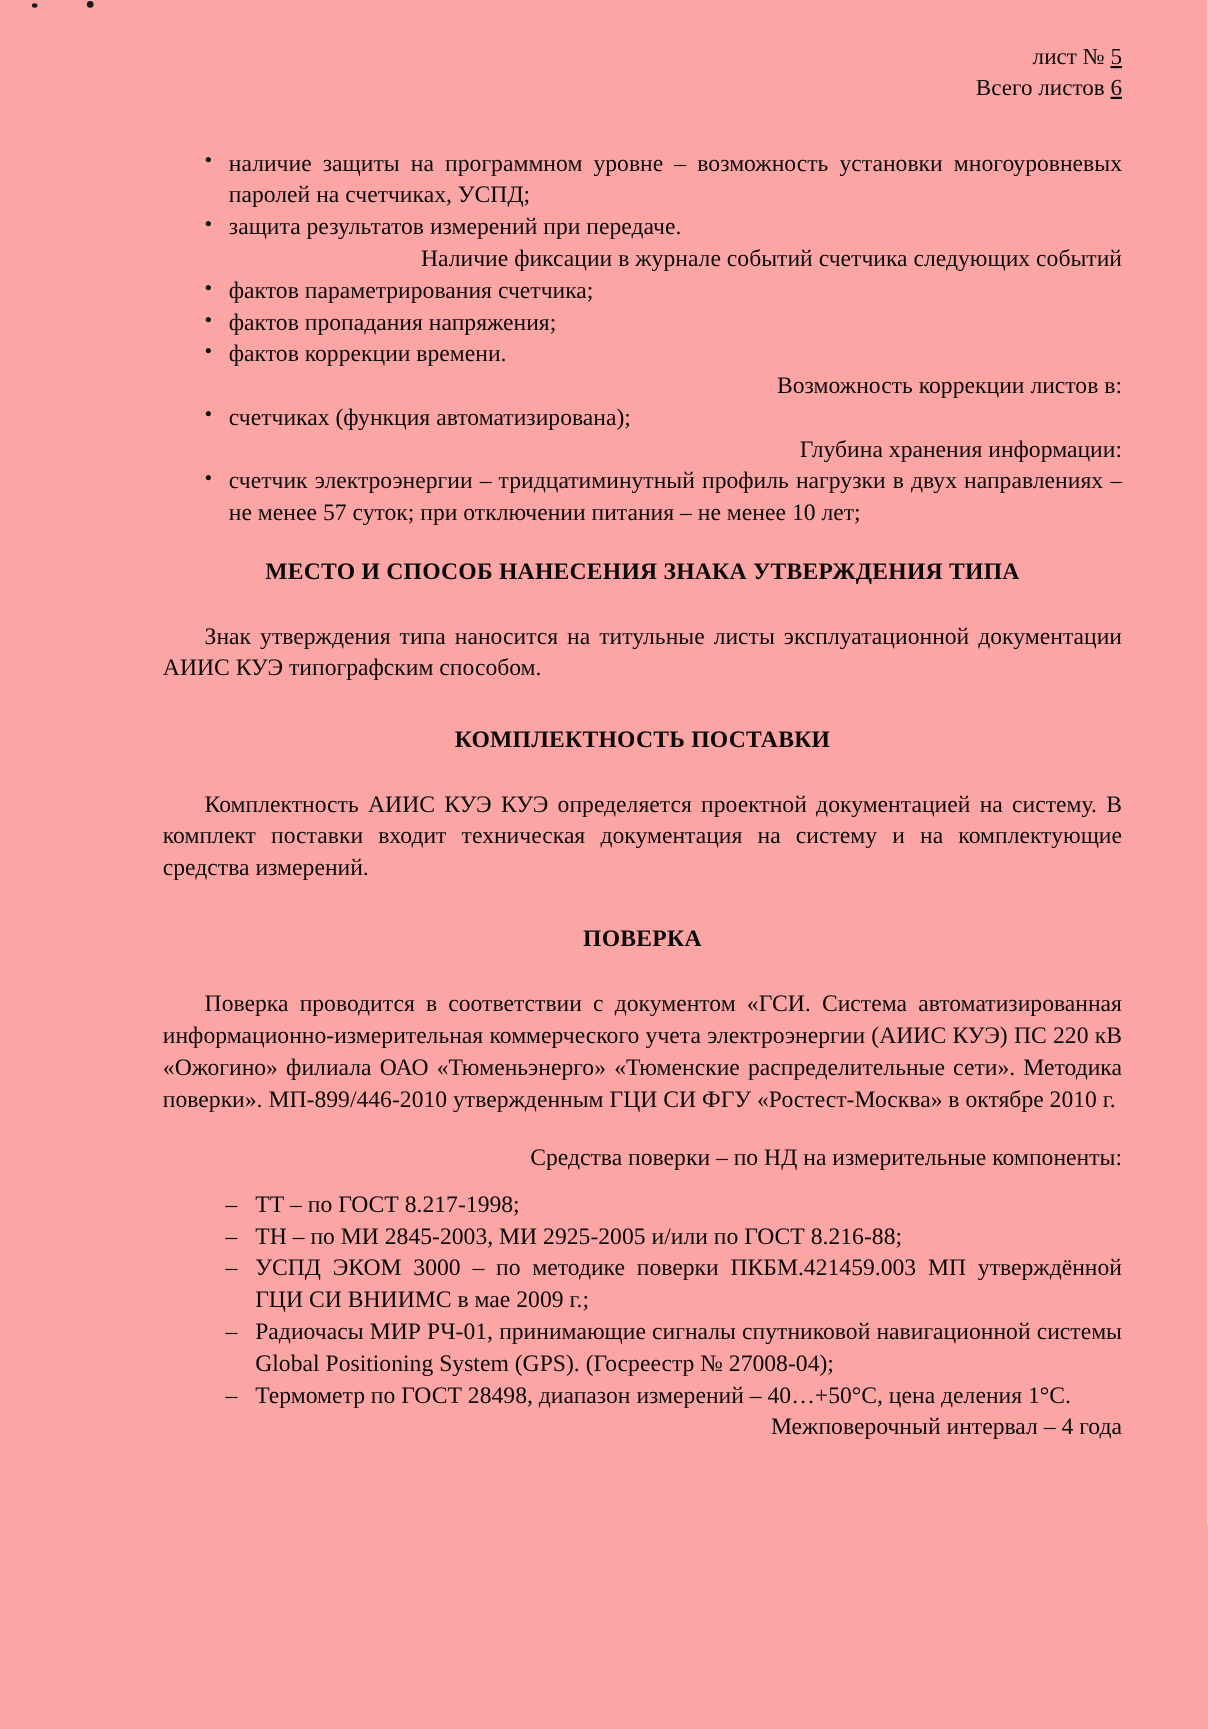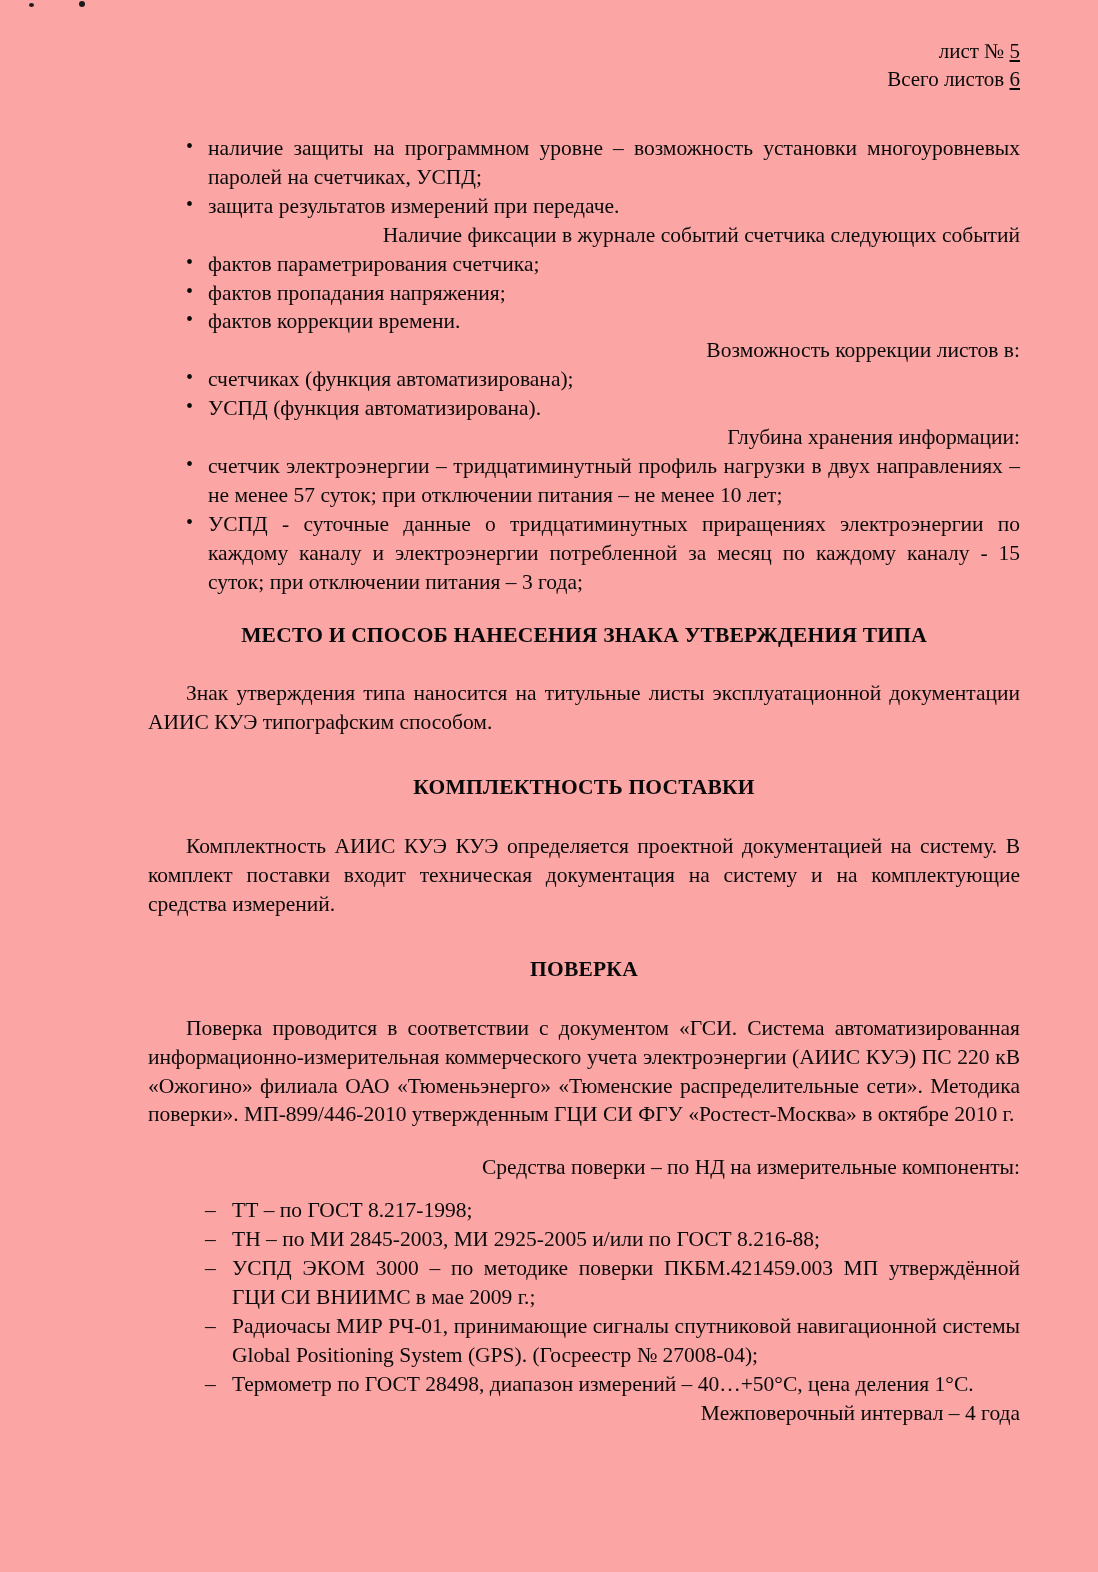--- a/index.html
+++ b/index.html
@@ -135,28 +135,26 @@
     <ul class="bul">
       <li>фактов параметрирования счетчика;</li>
       <li>фактов пропадания напряжения;</li>
       <li>фактов коррекции времени.</li>
     </ul>
 
     <p class="para flush">Возможность коррекции листов в:</p>
 
     <ul class="bul">
       <li>счетчиках (функция автоматизирована);</li>
-      <li>УСПД (функция автоматизирована).</li>
     </ul>
 
     <p class="para flush">Глубина хранения информации:</p>
 
     <ul class="bul">
       <li>счетчик электроэнергии – тридцатиминутный профиль нагрузки в двух направ­лениях – не менее 57 суток; при отключении питания – не менее 10 лет;</li>
-      <li>УСПД - суточные данные о тридцатиминутных приращениях электроэнергии по каждому каналу и электроэнергии потребленной за месяц по каждому каналу - 15 суток; при отключении питания – 3 года;</li>
     </ul>
 
     <div class="gap-m"></div>
     <p class="heading">МЕСТО И СПОСОБ НАНЕСЕНИЯ ЗНАКА УТВЕРЖДЕНИЯ ТИПА</p>
     <div class="gap-l"></div>
     <p class="para para-indent">Знак утверждения типа наносится на титульные листы эксплуатационной докумен­тации АИИС КУЭ  типографским способом.</p>
 
     <div class="gap-xl"></div>
     <p class="heading">КОМПЛЕКТНОСТЬ ПОСТАВКИ</p>
     <div class="gap-l"></div>

